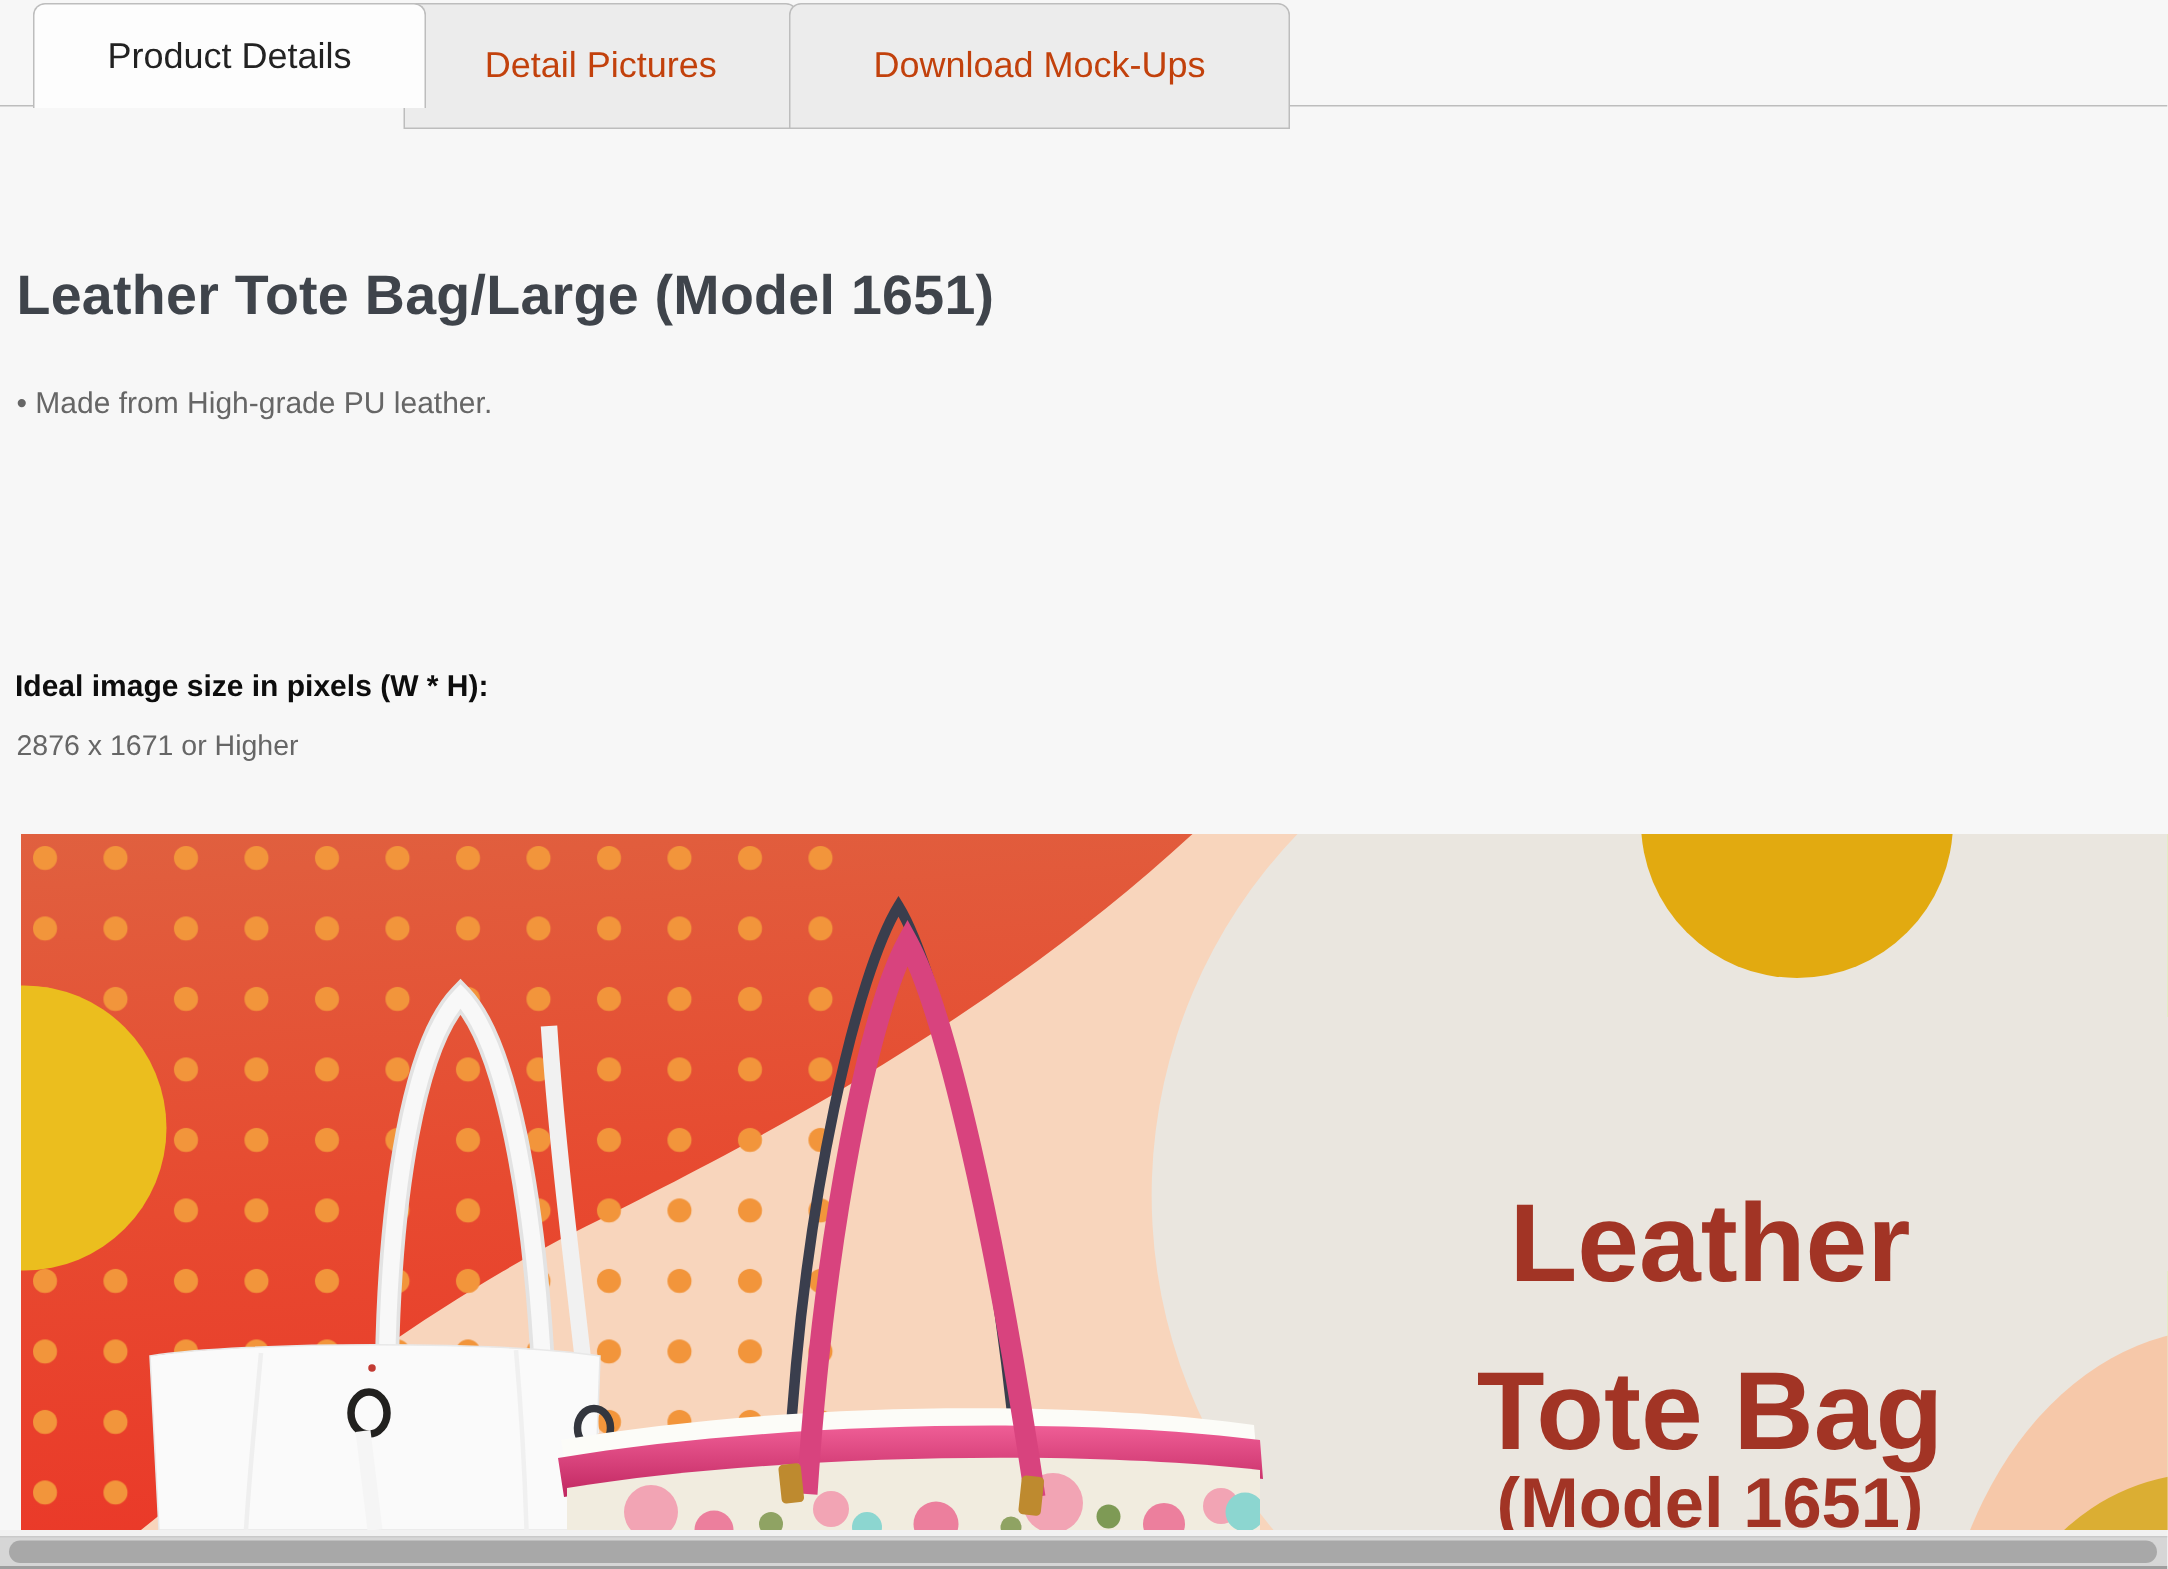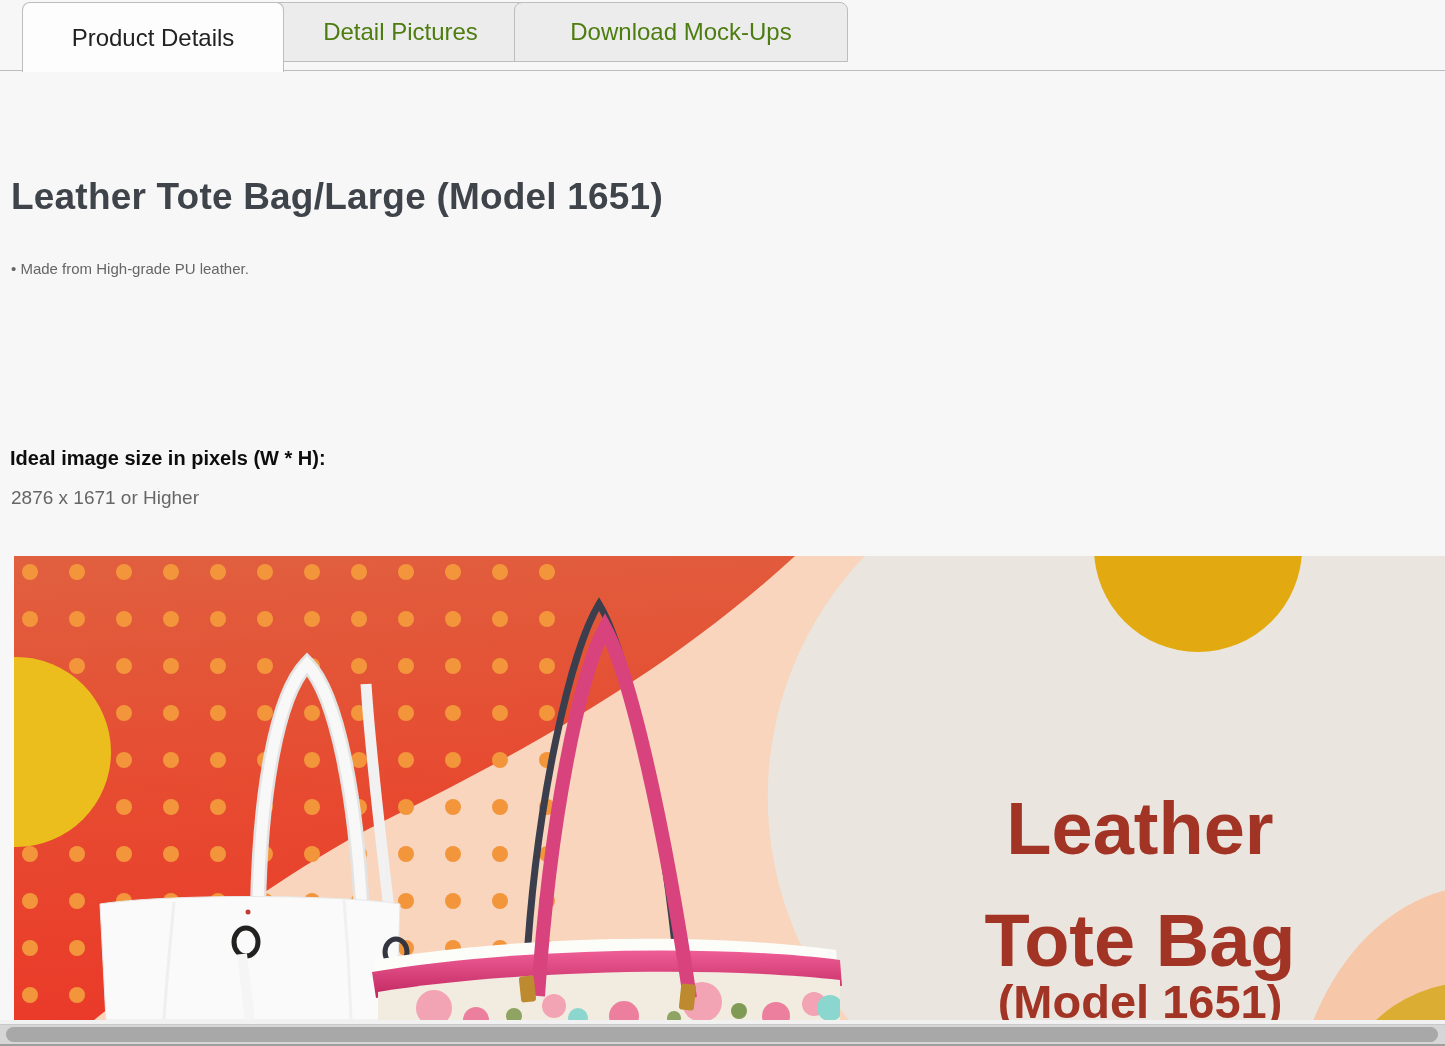--- a/index.html
+++ b/index.html
@@ -4,39 +4,39 @@
 <style>
   html,body{margin:0;padding:0;}
   body{
     width:1445px;height:1046px;position:relative;overflow:hidden;
     background:#f7f7f7;
     font-family:"Liberation Sans", sans-serif;
   }
   
   .tabline{position:absolute;top:70px;left:0;width:1445px;height:1px;background:#bdbdbd;z-index:1;}
   .tab{
-    position:absolute;top:2px;height:60px;z-index:2;
+    position:absolute;top:2px;height:84px;z-index:2;
     border:1px solid #bdbdbd;border-radius:8px 8px 0 0;
     background:#ececec;
     display:flex;align-items:center;justify-content:center;
-    font-size:24px;color:#4d7c0f;cursor:pointer;box-sizing:border-box;
+    font-size:24px;color:#c2410c;cursor:pointer;box-sizing:border-box;
   }
   .tab.active{
     background:#fdfdfd;border-bottom:none;height:70px;z-index:3;color:#222;
   }
   .tab1{left:2px;width:262px;margin-left:20px;}
   .tab2{left:269px;width:263px;}
-  .tab3{left:514px;width:334px;}
+  .tab3{left:526px;width:334px;}
   
   .title{
     position:absolute;left:11px;top:176px;width:1100px;
     font-size:37px;font-weight:bold;color:#3f444b;letter-spacing:.2px;
   }
   .bullets{position:absolute;left:11px;top:250px;width:1100px;}
-  .bullet{font-size:15px;color:#666;line-height:38px;white-space:pre;}
+  .bullet{font-size:20px;color:#666;line-height:38px;white-space:pre;}
   .ideal-label{
     position:absolute;left:10px;top:447px;
     font-size:20px;font-weight:bold;color:#0d0d0d;
   }
   .ideal-value{
     position:absolute;left:11px;top:487px;
     font-size:19px;color:#666;
   }
   
   .banner{

